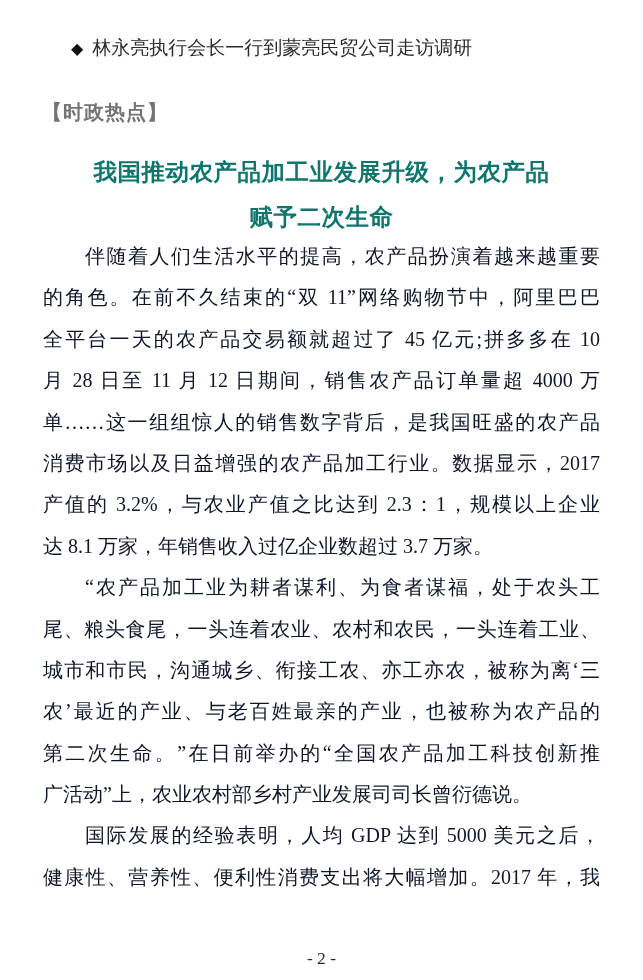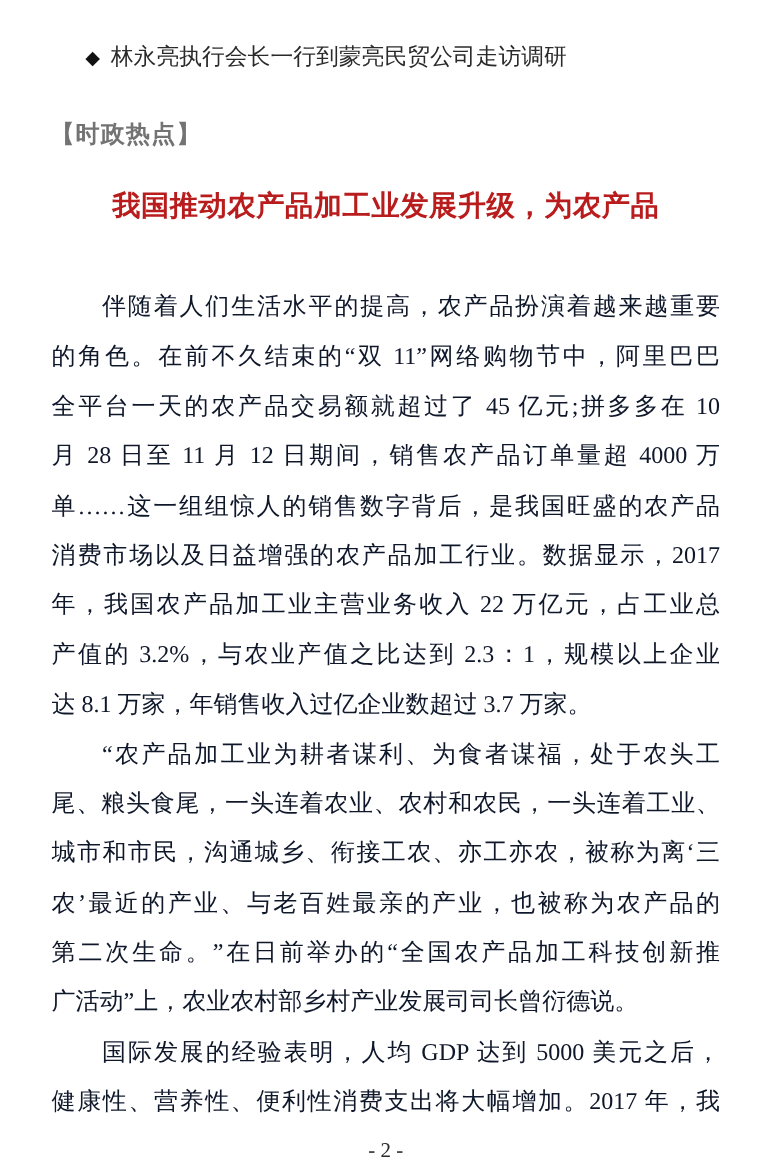--- a/index.html
+++ b/index.html
@@ -46,21 +46,21 @@
 
   .article-title {
     position: absolute;
     left: 0;
     top: 150px;
     width: 643px;
     text-align: center;
     font-size: 23.5px;
     font-weight: bold;
     line-height: 45px;
-    color: #b91c1c;
+    color: #0f766e;
     letter-spacing: 0.5px;
   }
 
   .body-text {
     position: absolute;
     left: 43px;
     top: 236px;
     width: 557px;
   }
   .body-line {
@@ -100,30 +100,30 @@
 <body>
 
 <div class="bullet-line">
   <span class="marker">◆</span><span>林永亮执行会长一行到蒙亮民贸公司走访调研</span>
 </div>
 
 <div class="section-header">【时政热点】</div>
 
 <div class="article-title">
   <div>我国推动农产品加工业发展升级，为农产品</div>
+  <div>赋予二次生命</div>
 </div>
 
 <div class="body-text" id="body-text">
     <div class="body-line stretchy indent">伴随着人们生活水平的提高，农产品扮演着越来越重要</div>
     <div class="body-line stretchy">的角色。在前不久结束的“双 11”网络购物节中，阿里巴巴</div>
     <div class="body-line stretchy">全平台一天的农产品交易额就超过了 45 亿元;拼多多在 10</div>
     <div class="body-line stretchy">月 28 日至 11 月 12 日期间，销售农产品订单量超 4000 万</div>
     <div class="body-line stretchy">单……这一组组惊人的销售数字背后，是我国旺盛的农产品</div>
     <div class="body-line stretchy">消费市场以及日益增强的农产品加工行业。数据显示，2017</div>
-    <div class="body-line stretchy">年，我国农产品加工业主营业务收入 22 万亿元，占工业总</div>
     <div class="body-line stretchy">产值的 3.2%，与农业产值之比达到 2.3：1，规模以上企业</div>
     <div class="body-line no-stretch">达 8.1 万家，年销售收入过亿企业数超过 3.7 万家。</div>
     <div class="body-line stretchy indent">“农产品加工业为耕者谋利、为食者谋福，处于农头工</div>
     <div class="body-line stretchy">尾、粮头食尾，一头连着农业、农村和农民，一头连着工业、</div>
     <div class="body-line stretchy">城市和市民，沟通城乡、衔接工农、亦工亦农，被称为离‘三</div>
     <div class="body-line stretchy">农’最近的产业、与老百姓最亲的产业，也被称为农产品的</div>
     <div class="body-line stretchy">第二次生命。”在日前举办的“全国农产品加工科技创新推</div>
     <div class="body-line no-stretch">广活动”上，农业农村部乡村产业发展司司长曾衍德说。</div>
     <div class="body-line stretchy indent">国际发展的经验表明，人均 GDP 达到 5000 美元之后，</div>
     <div class="body-line stretchy">健康性、营养性、便利性消费支出将大幅增加。2017 年，我</div>

